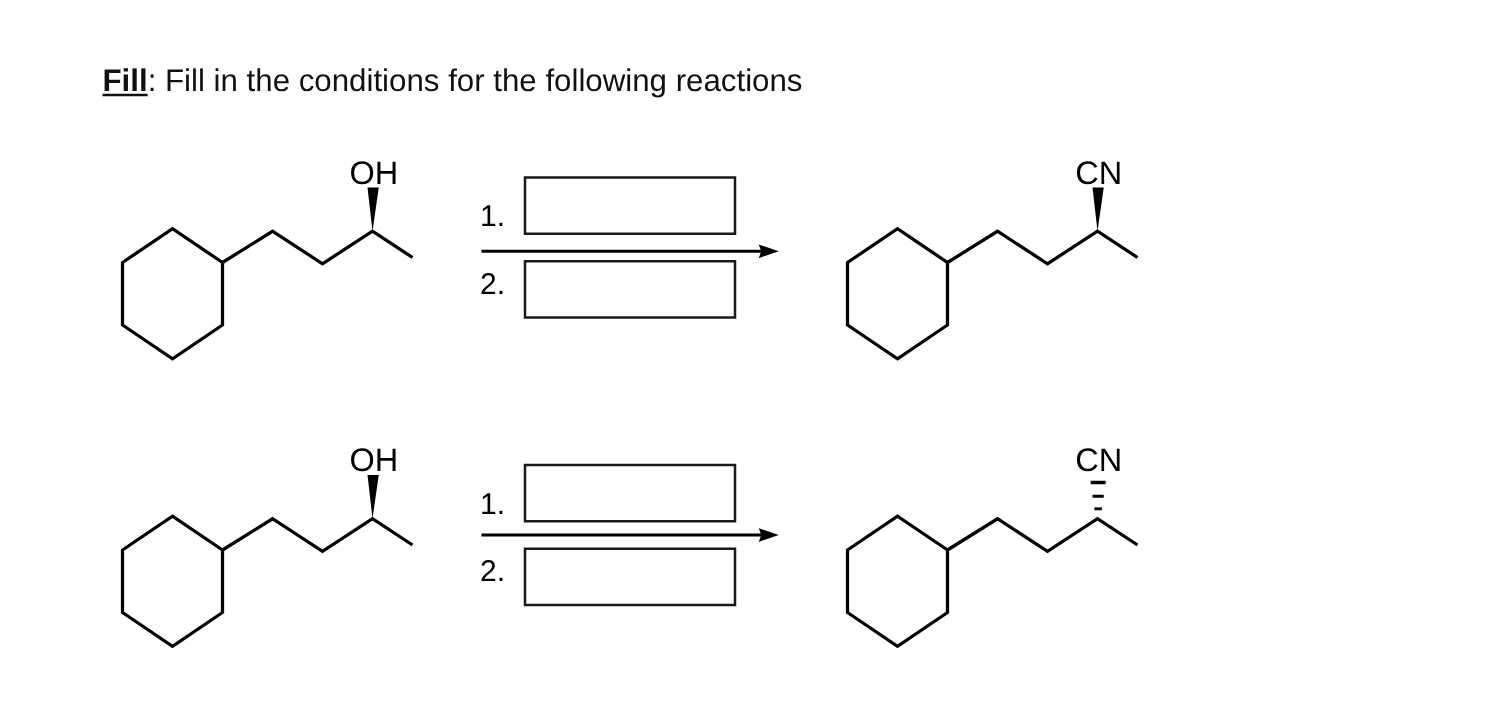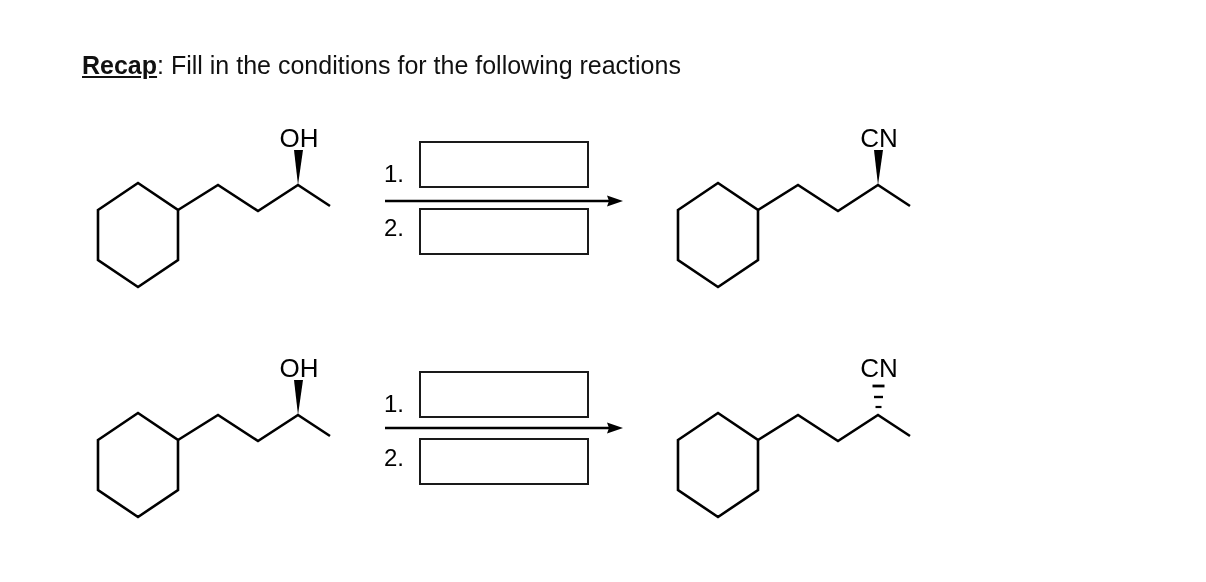--- a/index.html
+++ b/index.html
@@ -106,21 +106,21 @@
   .arrow-r1 { top: 194px; }
   .arrow-r2 { top: 421px; }
   .rxn-arrow svg { display:block; width:100%; height:100%; }
 </style>
 </head>
 <body>
 
 <div id="page">
 
   <div id="title">
-    <span class="kw">Recap</span><span>: Fill in the conditions for the following reactions</span>
+    <span class="kw">Fill</span><span>: Fill in the conditions for the following reactions</span>
   </div>
 
   <div class="reaction-row" id="row-1">
 
     <div class="molecule mol-reactant">
       <svg viewBox="0 0 300 180" xmlns="http://www.w3.org/2000/svg">
 
         <polygon class="bond" points="18,95 58,68 98,95 98,145 58,172 18,145"></polygon>
 
         <polyline class="bond" points="98,95 138,70 178,96 218,70 250,91"></polyline>

